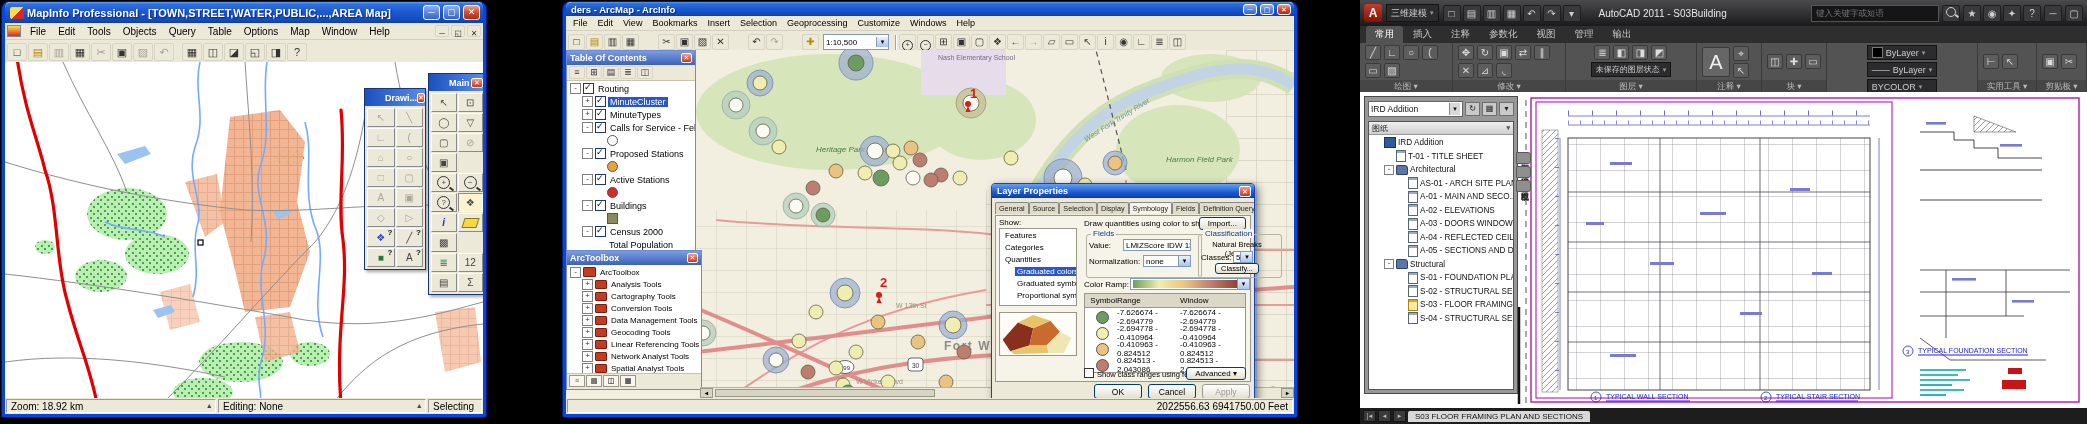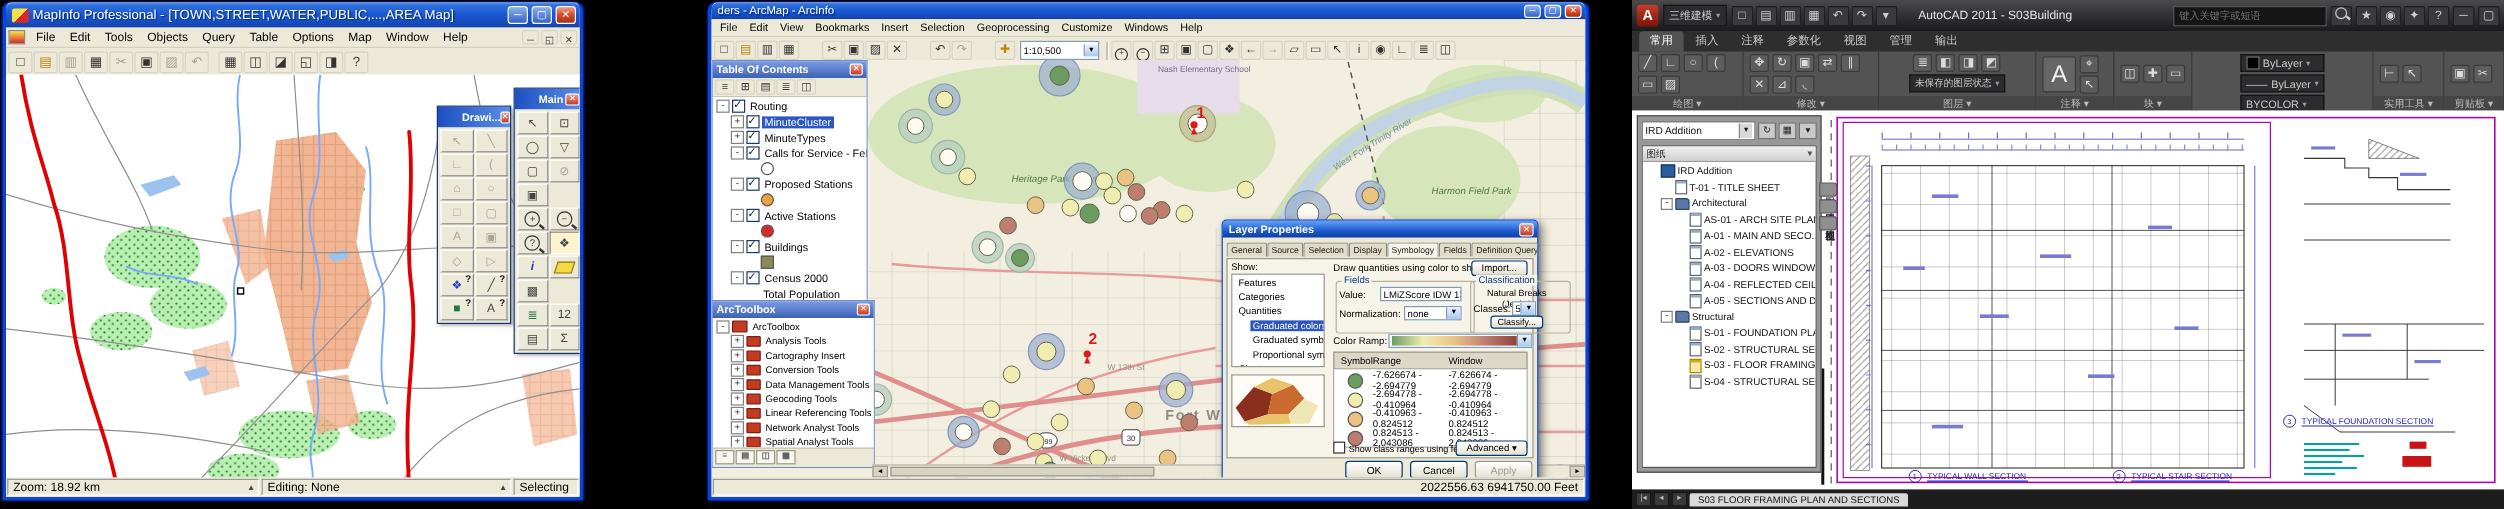--- a/index.html
+++ b/index.html
@@ -7,21 +7,21 @@
        font-family:"Liberation Sans",sans-serif;color:#000}
   #stage{position:absolute;inset:0}
   .win{position:absolute;box-sizing:border-box}
   .abs{position:absolute;box-sizing:border-box}
 
   
   .xp{border-left:3px solid #0a46d6;border-right:3px solid #0a46d6;border-bottom:3px solid #0a46d6;
       border-radius:7px 7px 2px 2px;background:#ece9d8;box-shadow:0 0 0 1px #00197a}
   .xpt{height:21px;border-radius:6px 6px 0 0;display:flex;align-items:center;gap:3px;padding:0 3px 0 5px;
        background:linear-gradient(#64a1f4 0%,#3171e0 10%,#1c5ad1 45%,#1448b8 90%,#0f3d9e 100%)}
-  .xpt .t{flex:1;color:#fff;font-weight:normal;font-size:11px;white-space:nowrap;overflow:hidden;
+  .xpt .t{flex:1;color:#fff;font-weight:bold;font-size:11px;white-space:nowrap;overflow:hidden;
           text-shadow:1px 1px 1px #012a7c}
   .cap{width:17px;height:15px;border-radius:3px;border:1px solid #fff;color:#fff;font-size:9px;line-height:13px;
        text-align:center;background:linear-gradient(#8cb0f0,#3562c8);flex:none;padding:0}
   .cap.close{background:linear-gradient(#f0a088,#d9502e 45%,#ae2c0c)}
   .menubar{height:16px;background:#ece9d8;display:flex;align-items:center;font-size:10px;padding:0 2px;gap:0;
            border-bottom:1px solid #d4d0c0}
   .mitem{padding:1px 6px;white-space:nowrap}
   .tbar{background:#ece9d8;display:flex;align-items:center;padding:1px 2px;gap:1px;border-bottom:1px solid #a8a49a}
   .tbtn{width:20px;height:18px;border:1px solid #d8d4c4;border-radius:2px;background:#ece9d8;font-size:11px;
         line-height:16px;text-align:center;padding:0;color:#333}
@@ -416,21 +416,21 @@
     <span class="scell" style="width:198px">
       <span>Editing: None</span>
           <b class="up">▴</b>
     </span>
     <span class="scell" style="flex:1">
       <span>Selecting</span>
     </span>
   </div>
 </section>
 
-<section class="win xp" id="w-arcmap" style="left:590px;top:2px;width:734px;height:415px">
+<section class="win xp" id="w-arcmap" style="left:563px;top:2px;width:734px;height:415px">
   <div class="xpt" style="height:14px">
     <span class="t" style="font-size:9.5px">ders - ArcMap - ArcInfo</span>
     <button class="cap" style="width:14px;height:11px;font-size:7px;line-height:9px">─</button>
     <button class="cap" style="width:14px;height:11px;font-size:7px;line-height:9px">▢</button>
     <button class="cap close" style="width:14px;height:11px;font-size:7px;line-height:9px">✕</button>
   </div>
   <div class="menubar" style="height:14px;font-size:9px">
 
   <span class="mitem" style="padding:0 5px">File</span>
         <span class="mitem" style="padding:0 5px">Edit</span>
@@ -743,21 +743,21 @@
 
           <div class="trow lv1 nc" style="height:12px;font-size:8px">
             <span class="pre">+</span>
             <span class="sym tbs"></span>
             <span class="lbl">Analysis Tools</span>
           </div>
 
           <div class="trow lv1 nc" style="height:12px;font-size:8px">
             <span class="pre">+</span>
             <span class="sym tbs"></span>
-            <span class="lbl">Cartography Insert</span>
+            <span class="lbl">Cartography Tools</span>
           </div>
 
           <div class="trow lv1 nc" style="height:12px;font-size:8px">
             <span class="pre">+</span>
             <span class="sym tbs"></span>
             <span class="lbl">Conversion Tools</span>
           </div>
 
           <div class="trow lv1 nc" style="height:12px;font-size:8px">
             <span class="pre">+</span>

